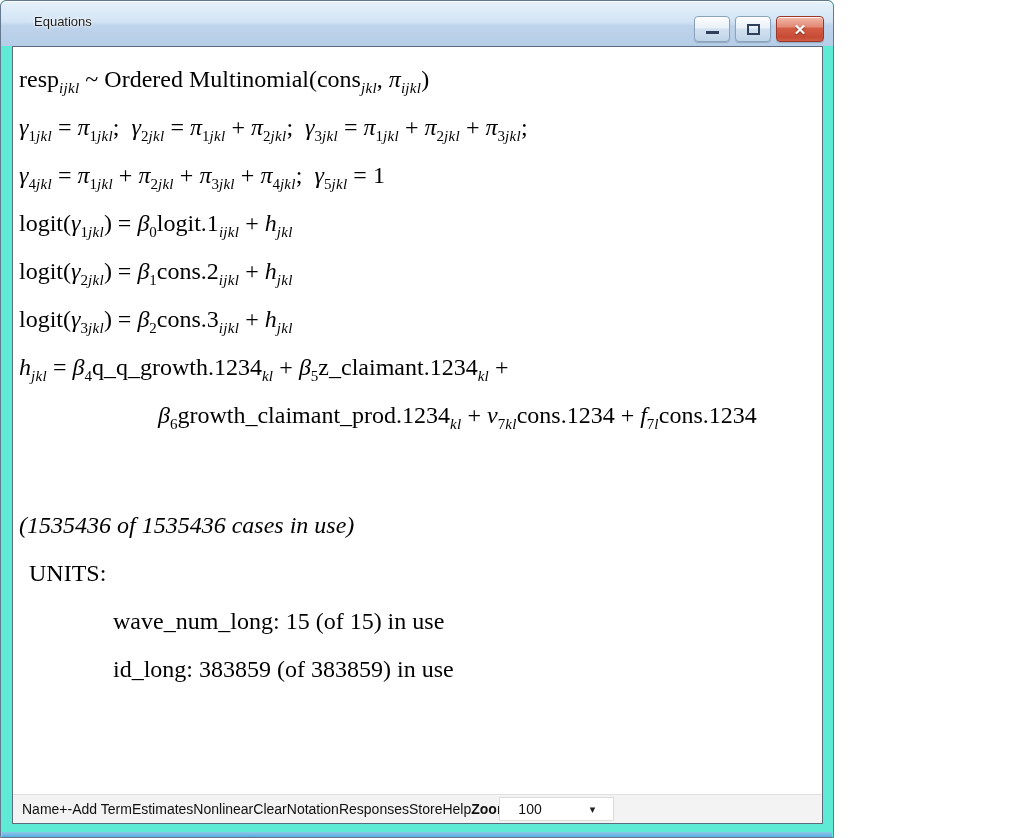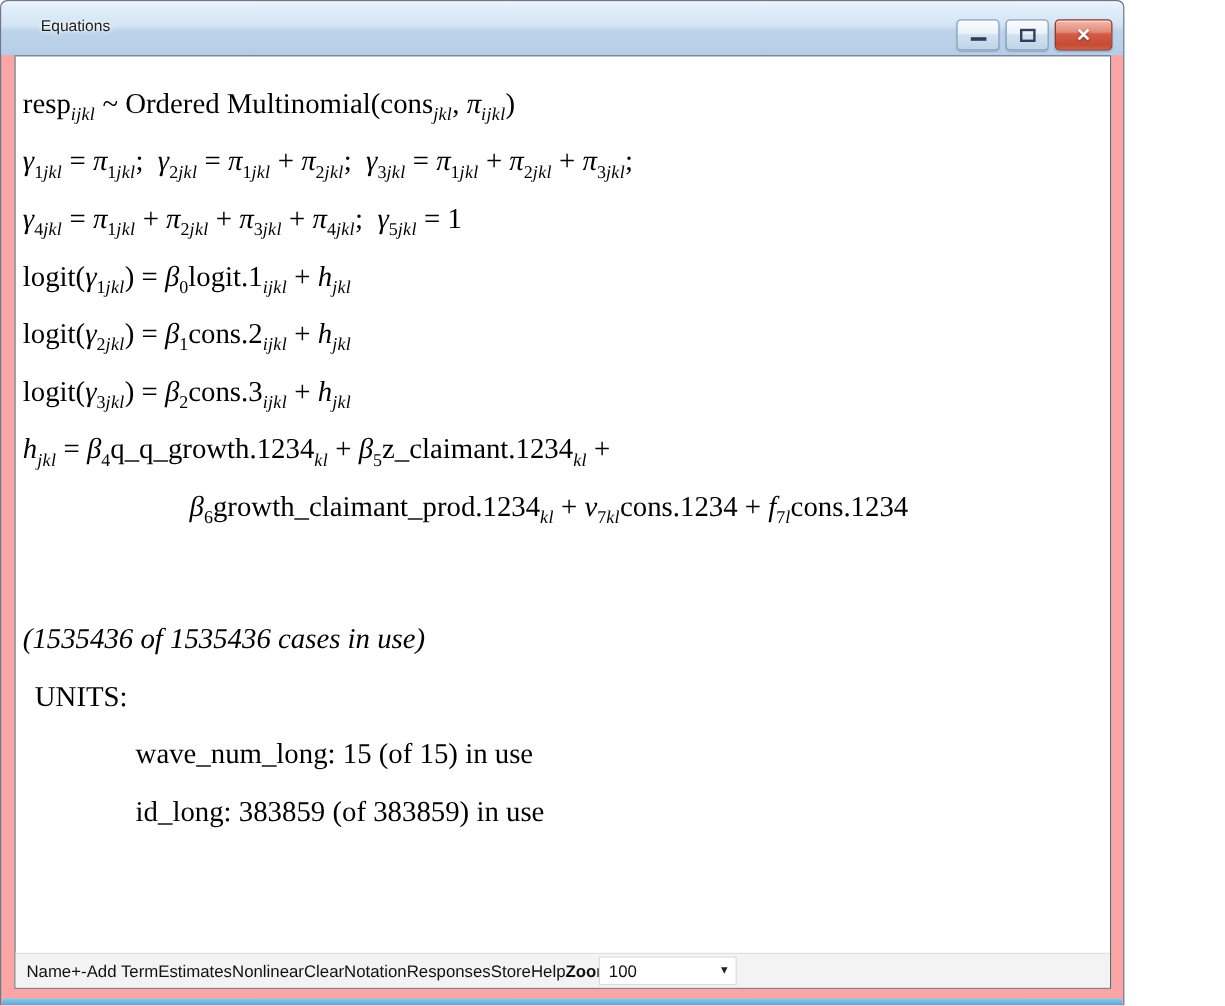--- a/index.html
+++ b/index.html
@@ -1,21 +1,21 @@
 <!DOCTYPE html>
 <html><head>
 <meta charset="utf-8">
 <style>
   html,body{margin:0;padding:0;background:#ffffff;}
   *{box-sizing:border-box;}
 
   .window{
     position:relative;
-    width:937px;height:838px;
-    background:#fca5a5;
+    width:834px;height:838px;
+    background:#5eead4;
     border:1px solid #64788e;
     border-radius:6px 6px 0 0;
     font-family:"Liberation Sans", sans-serif;
     overflow:hidden;
   }
   .titlebar{
     position:absolute;top:0;left:0;right:0;height:45px;
     background:linear-gradient(#e7f2fc 0%, #d3e4f4 45%, #bed4ec 55%, #b5cde7 100%);
     box-shadow:inset 0 1px 0 rgba(255,255,255,.75);
     border-radius:6px 6px 0 0;
@@ -61,21 +61,21 @@
   }
 
   .eq-area{
     position:absolute;top:0;left:0;right:0;bottom:29px;
     padding:8px 4px 0 6px;
     overflow:hidden;
     font-family:"Liberation Serif", serif;
     font-size:24px;color:#000;
   }
   .eq-line{
-    height:48px;line-height:64px;
+    height:48px;line-height:49px;
     white-space:pre;
   }
   .eq-indent{padding-left:139px;}
   .info-cases{margin-top:62px;font-style:italic;}
   .units-label{padding-left:10px;}
   .unit-line{padding-left:94px;}
 
   .ti{font-style:italic;}
   .ts{font-style:italic;font-size:15px;vertical-align:-6px;letter-spacing:.3px;}
   .tsn{font-size:15px;vertical-align:-6px;}
@@ -87,21 +87,21 @@
     display:flex;align-items:center;
     padding-left:9px;
     font-size:14px;color:#111;
   }
   .tb-btn{cursor:default;white-space:nowrap;}
   .tb-zoom{font-weight:700;}
   .tb-combo{
     width:115px;height:24px;
     background:#fff;border:1px solid #dcdcdc;
     display:flex;align-items:center;justify-content:space-between;
-    padding:0 7px;font-size:14px;color:#111;
+    padding:0 18px;font-size:14px;color:#111;
     margin-left:-10px;
   }
   .tb-combo .arrow{font-size:11px;color:#222;line-height:1;}
 </style>
 </head>
 <body>
 
 <div class="window">
 
   <div class="titlebar">

